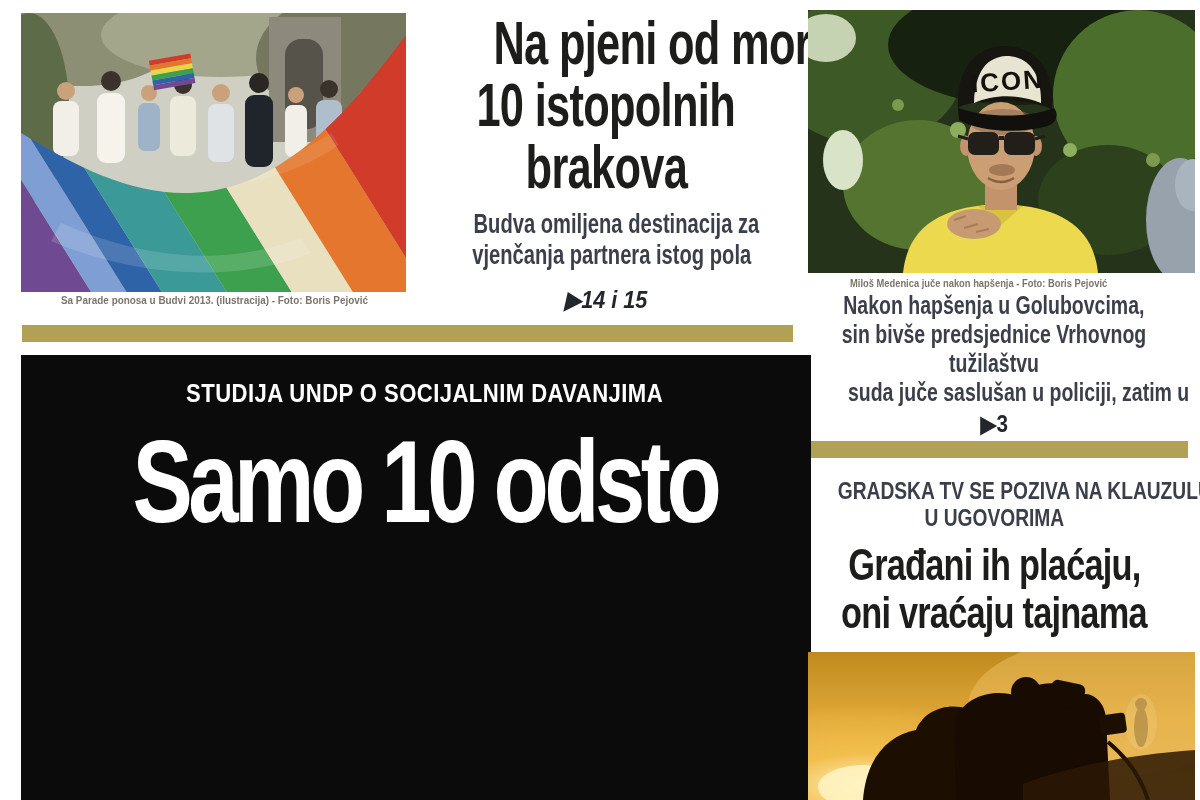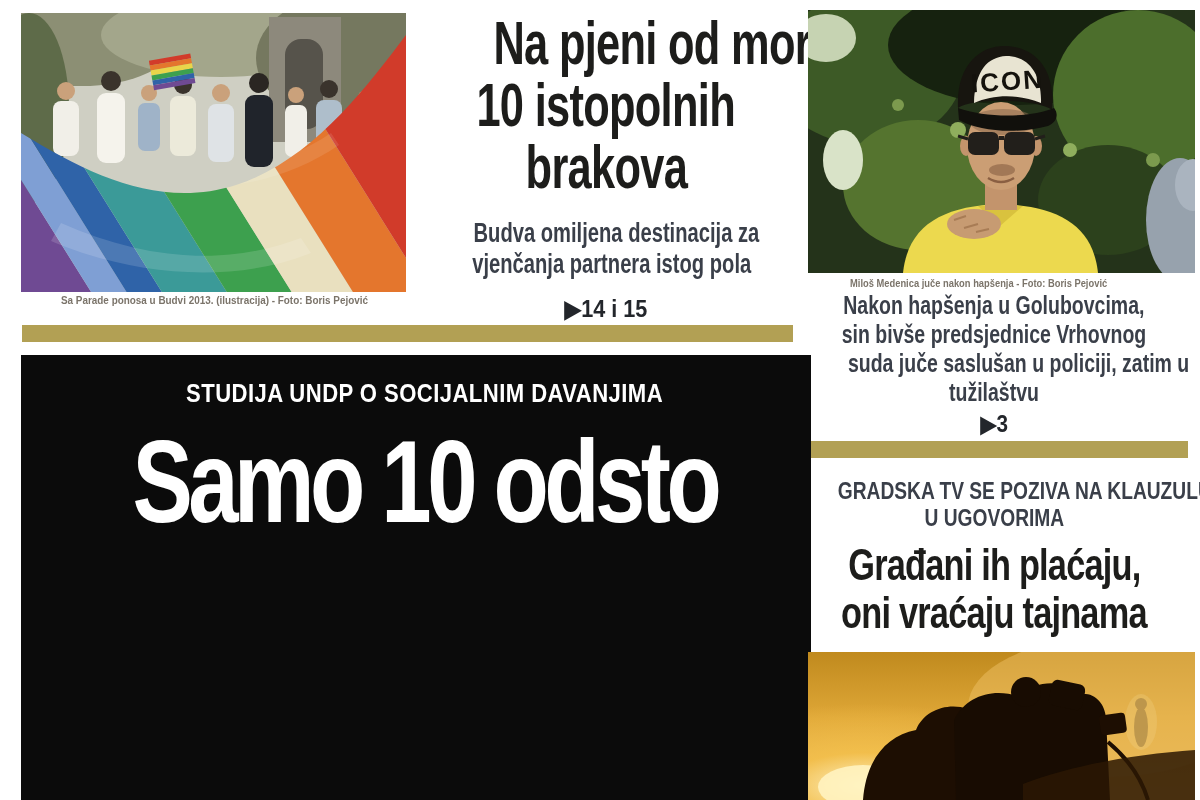--- a/index.html
+++ b/index.html
@@ -9,22 +9,22 @@
   .photo{overflow:hidden;background:#ddd;}
   .photo svg{display:block;}
   .caption{font-size:11px;font-weight:bold;color:#7b746a;white-space:nowrap;margin-left:40px;}
   .cnd{display:inline-block;white-space:nowrap;transform-origin:50% 50%;}
   .cndL{display:inline-block;white-space:nowrap;transform-origin:0 50%;}
   .x70{transform:scaleX(.70);} .x72{transform:scaleX(.72);} .x75{transform:scaleX(.75);}
   .x78{transform:scaleX(.78);} .x80{transform:scaleX(.80);}
   .x85{transform:scaleX(.85);} .x90{transform:scaleX(.90);}
   .center{text-align:center;}
   .hl-center{font-size:62px;line-height:62px;font-weight:bold;color:#1d1d1b;letter-spacing:-1px;}
-  .subhead{margin-top:19px;font-size:28px;line-height:31px;font-weight:bold;color:#3a3f49;}
-  .pageref{margin-top:16px;font-size:24px;font-weight:bold;color:#23262b;}
+  .subhead{margin-top:10px;font-size:28px;line-height:31px;font-weight:bold;color:#3a3f49;}
+  .pageref{margin-top:16px;font-size:24px;font-weight:bold;color:#23262b;font-style:italic;}
   .summary{font-size:26px;line-height:29px;font-weight:bold;color:#3a3f49;text-align:center;}
   .pageref-sm{margin-top:3px;font-size:23px;font-weight:bold;color:#23262b;}
   .goldbar{background:#b2a054;}
   #black-box{background:#0b0b0b;text-align:center;}
   .bb-kicker{padding-top:25px;font-size:26px;line-height:27px;font-weight:bold;color:#ffffff;letter-spacing:.5px;}
   .bb-line{font-size:116px;line-height:118px;font-weight:bold;color:#ffffff;letter-spacing:-.05em;}
   .bb-lines{margin-top:16px;text-decoration:underline;}
   .br-kicker{font-size:24px;line-height:27px;font-weight:bold;color:#3a3f49;}
   .br-headline{font-size:44px;line-height:48px;font-weight:bold;color:#1d1d1b;letter-spacing:-1px;}
 </style>
@@ -163,22 +163,22 @@
       </g>
     </svg>
   </div>
   <div class="abs caption" style="left:810px;top:277px;width:385px;">
     <span class="cndL x85">Miloš Medenica juče nakon hapšenja - Foto: Boris Pejović</span>
   </div>
 
   <div class="abs center summary" style="left:791px;top:291px;width:406px;">
     <div><span class="cnd x75">Nakon hapšenja u Golubovcima,</span></div>
     <div><span class="cnd x75">sin bivše predsjednice Vrhovnog</span></div>
+    <div><span class="cnd x75">tužilaštvu</span></div>
     <div><span class="cnd x75">suda juče saslušan u policiji, zatim u</span></div>
-    <div><span class="cnd x75">tužilaštvu</span></div>
     <div class="pageref-sm">
       <span class="cnd x90">▶3</span>
     </div>
   </div>
 
   <div class="abs goldbar" style="left:22px;top:325px;width:771px;height:17px;"></div>
   <div class="abs goldbar" style="left:808px;top:441px;width:380px;height:17px;"></div>
 
   <div id="black-box" class="abs" style="left:21px;top:355px;width:773px;height:445px;padding-left:17px;">
     <div class="bb-kicker">

